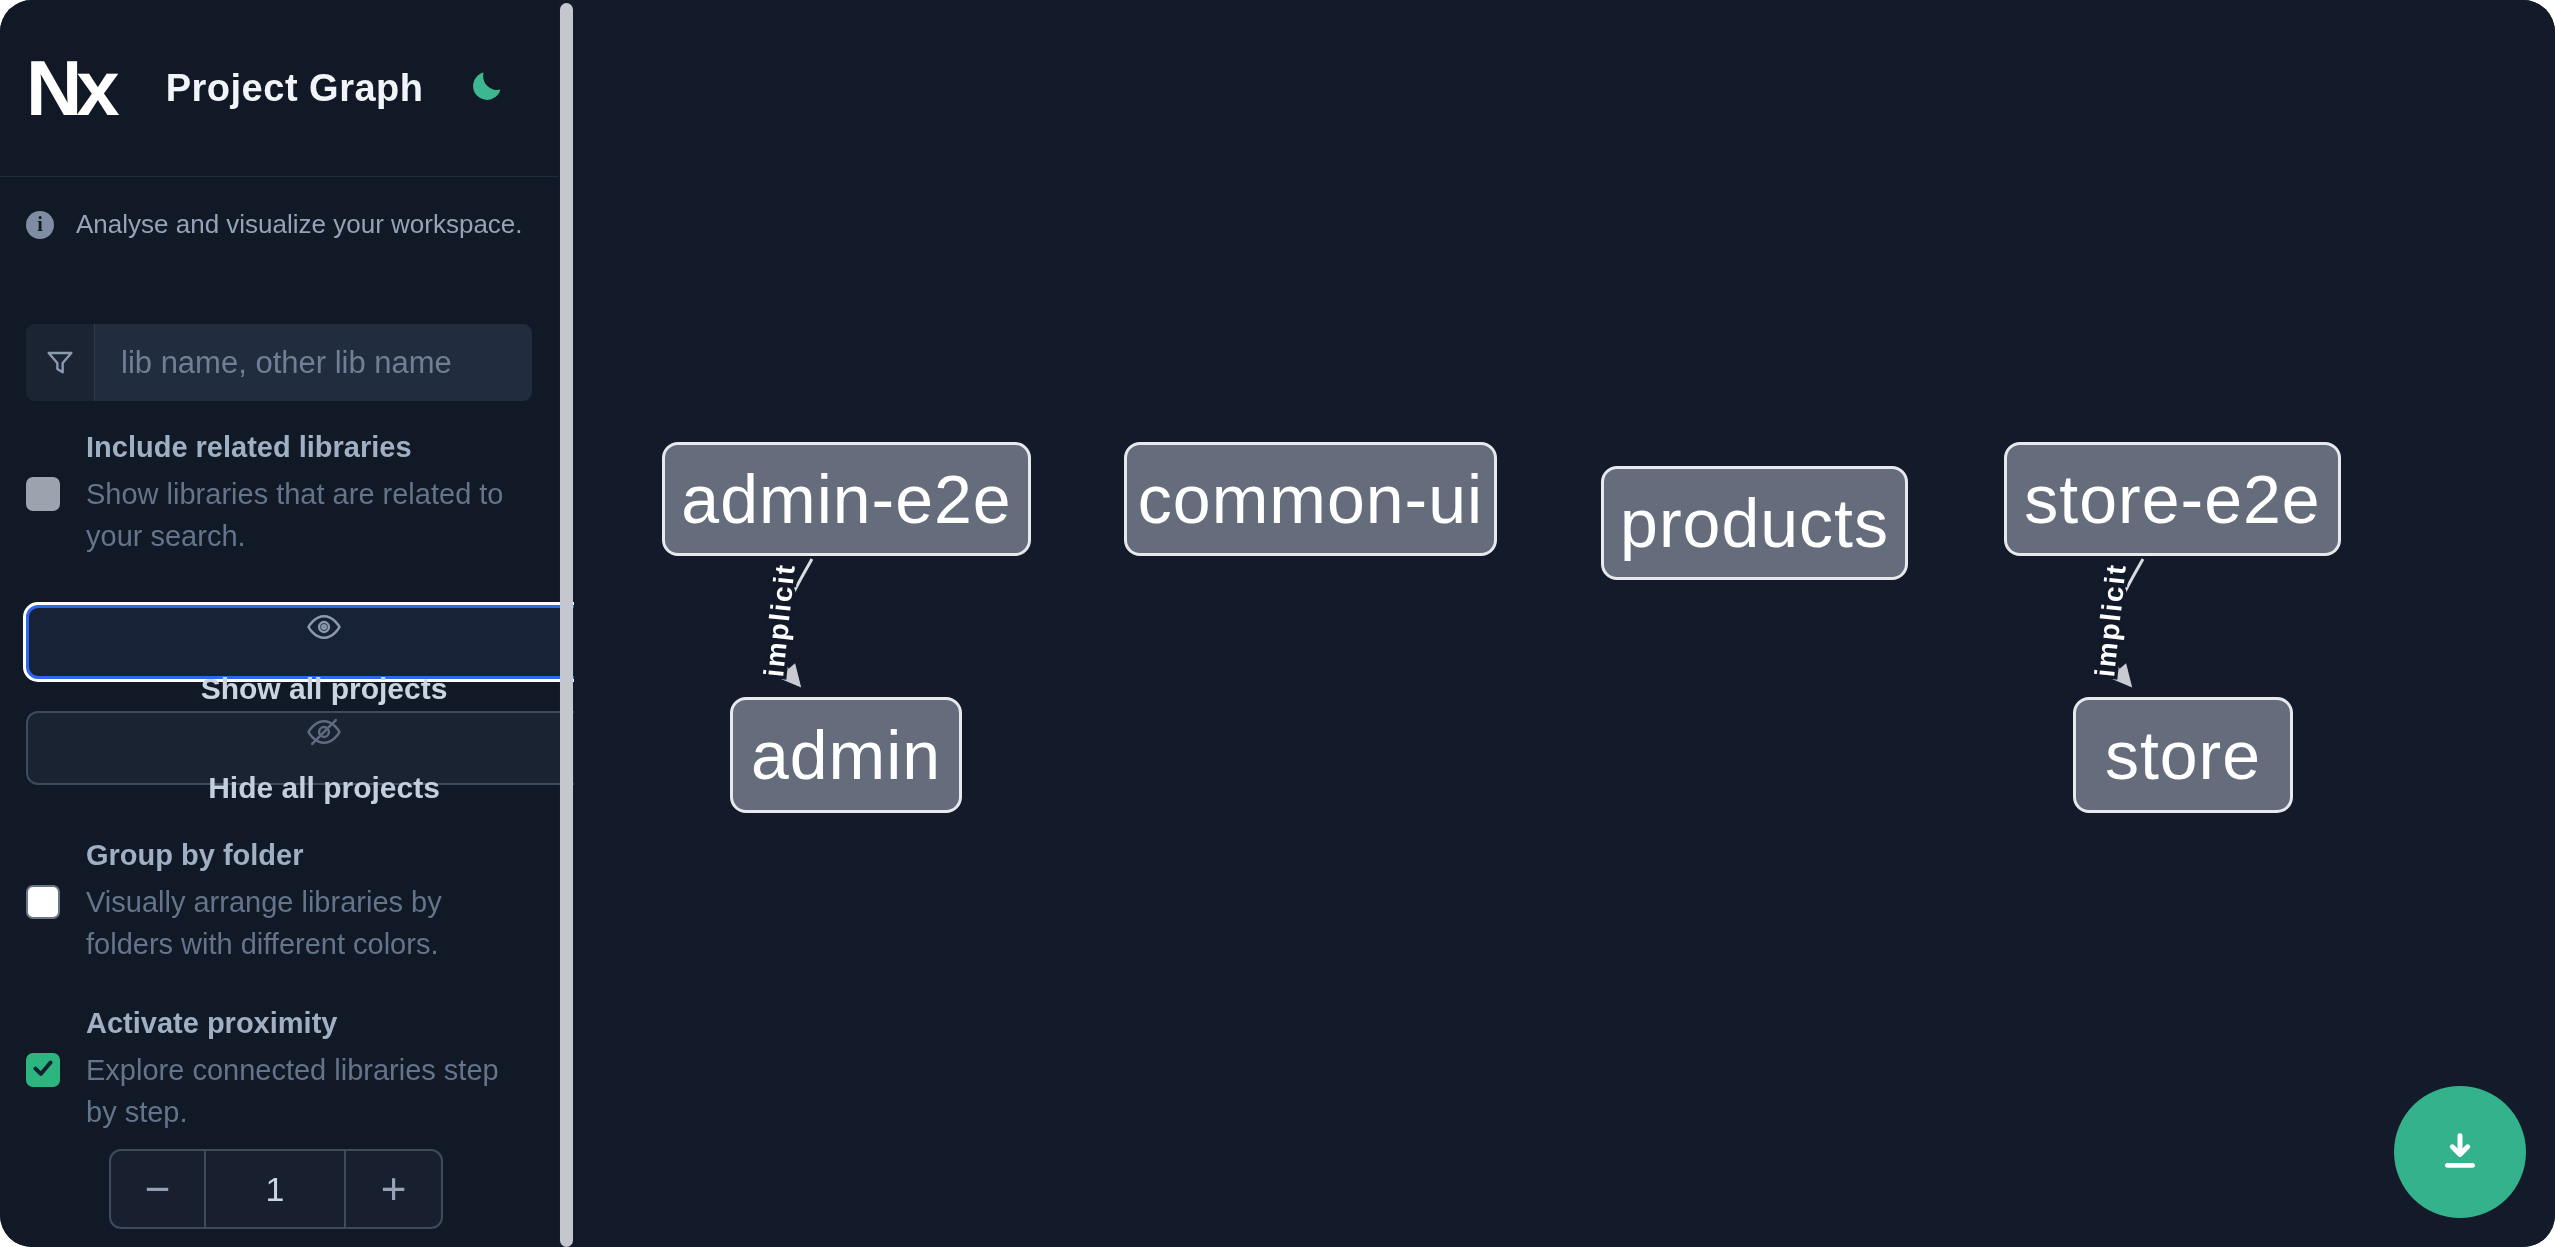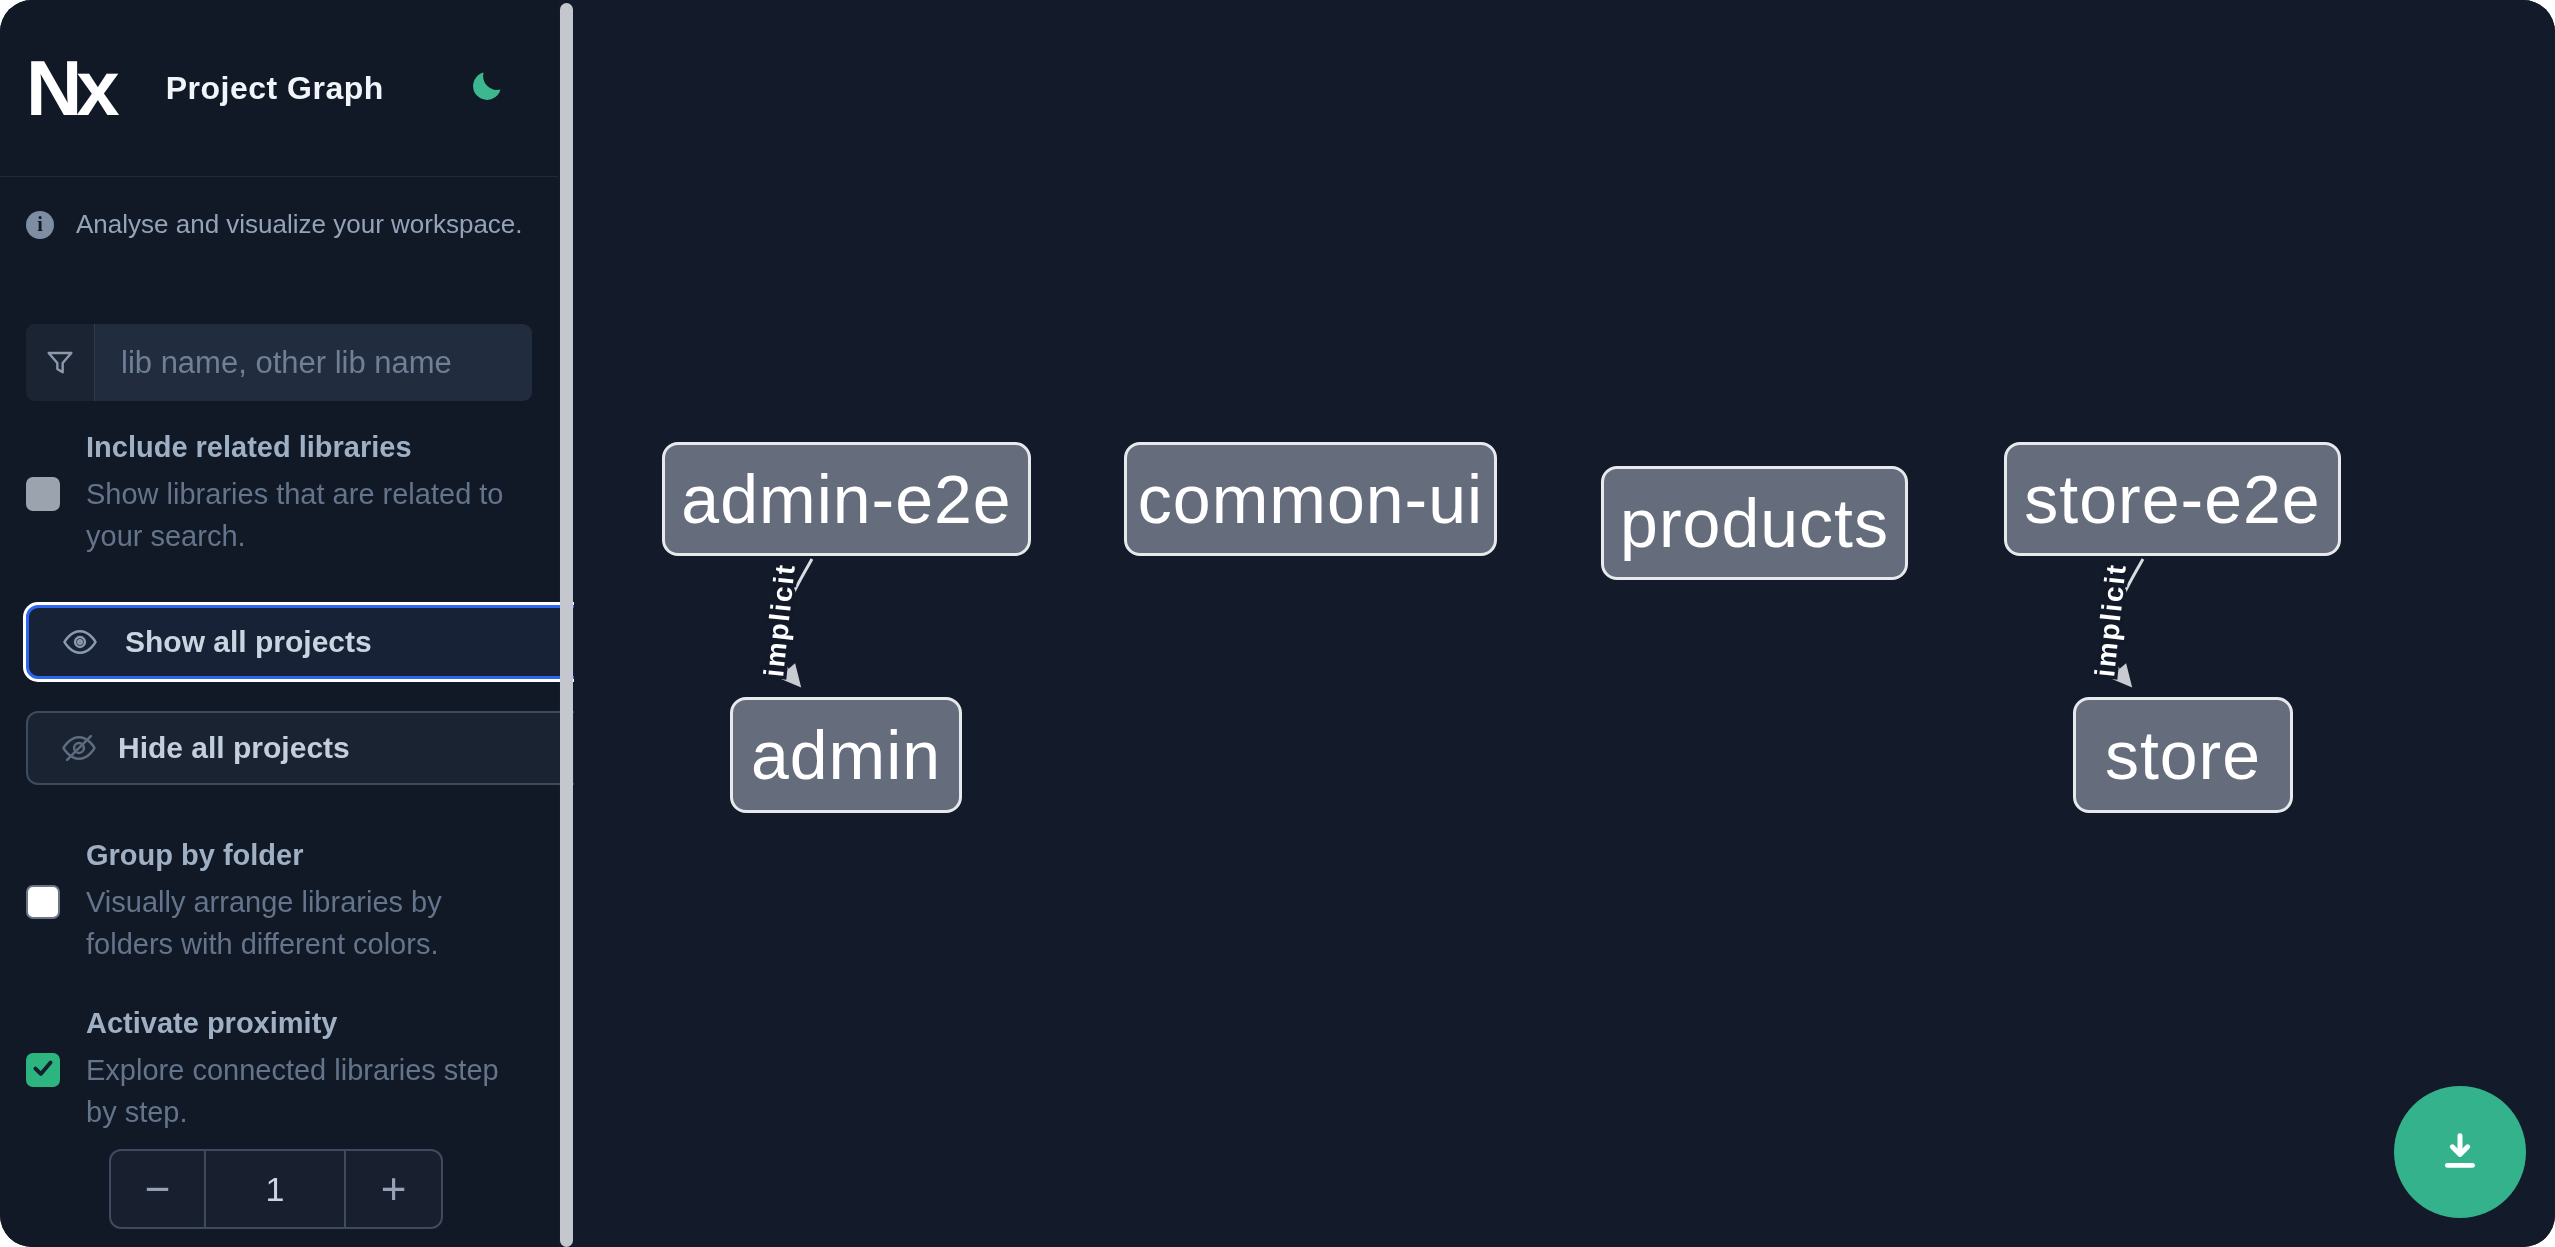--- a/index.html
+++ b/index.html
@@ -5,42 +5,42 @@
   html,body{margin:0;padding:0;}
   body{width:2555px;height:1247px;overflow:hidden;font-family:"Liberation Sans",sans-serif;}
   .app{position:relative;width:2555px;height:1247px;background:#131a29;overflow:hidden;border-radius:32px;}
 
   
   .sidebar{position:absolute;left:0;top:0;width:558px;height:1247px;background:#111826;}
   .resize-handle{position:absolute;left:560px;top:3px;width:13px;height:1244px;border-radius:8px;background:#c4c7cd;}
 
   .sb-header{height:177px;border-bottom:1px solid #1f2a3c;display:flex;align-items:center;padding:0 26px;box-sizing:border-box;}
   .nx-logo{font-size:78px;font-weight:800;color:#ffffff;letter-spacing:-6px;line-height:1;}
-  .sb-title{margin-left:52px;font-size:32px;font-weight:700;color:#f1f5f9;letter-spacing:.5px;}
+  .sb-title{margin-left:52px;font-size:38px;font-weight:700;color:#f1f5f9;letter-spacing:.5px;}
   .theme-btn{margin-left:auto;margin-right:26px;background:none;border:none;padding:0;cursor:pointer;width:40px;height:40px;display:grid;place-items:center;}
 
   .intro-row{margin:32px 26px 0;display:flex;align-items:center;gap:22px;}
   .info-icon{width:28px;height:28px;border-radius:50%;background:#7e8da1;color:#111826;font-size:20px;font-weight:800;display:grid;place-items:center;flex:none;font-family:"Liberation Serif",serif;}
   .intro-text{font-size:26px;color:#94a3b8;}
 
   .search-box{margin:84px 26px 0;height:77px;display:flex;align-items:stretch;background:#212c3e;border-radius:9px;overflow:hidden;}
   .search-icon-cell{width:68px;background:#1a2432;border-right:1px solid #2f3a4d;display:grid;place-items:center;flex:none;}
   .search-input{flex:1;background:transparent;border:none;outline:none;font-size:31px;color:#cbd5e1;padding:0 26px;font-family:"Liberation Sans",sans-serif;}
   .search-input::placeholder{color:#6e7f96;}
 
   .cb-row{margin:26px 26px 0;display:flex;gap:26px;align-items:center;}
   .cb{width:34px;height:34px;border-radius:7px;flex:none;margin-top:4px;box-sizing:border-box;cursor:pointer;}
   .cb-gray{background:#9ba3ae;}
   .cb-white{background:#ffffff;border:2px solid #6b7687;}
   .cb-green{background:#2cb57f;display:grid;place-items:center;}
   .cb-label{font-size:29px;font-weight:700;color:#9fafc4;line-height:40px;}
   .cb-desc{font-size:29px;color:#64748b;line-height:42px;margin-top:6px;max-width:470px;}
   .cb-desc.narrow{max-width:450px;}
 
-  .btn{width:596px;height:74px;margin:0 0 0 26px;border-radius:12px;display:flex;align-items:center;gap:26px;padding:0 32px;font-size:30px;font-weight:700;color:#cbd5e1;background:#1a2332;box-sizing:border-box;border:2px solid #3e4a5e;cursor:pointer;font-family:"Liberation Sans",sans-serif;}
+  .btn{width:596px;height:74px;margin:0 0 0 26px;border-radius:12px;display:flex;align-items:center;gap:26px;padding:0 32px;font-size:30px;font-weight:700;color:#cbd5e1;background:#1a2332;box-sizing:border-box;border:2px solid #3e4a5e;cursor:pointer;font-family:"Liberation Sans",sans-serif;flex-direction:column;}
   .btn.focused{margin-top:48px;border:3px solid #2e66f0;box-shadow:0 0 0 3px #ffffff;background:#182236;}
   .btn.secondary{margin-top:32px;color:#c3cfdd;gap:20px;}
   .btn .ic{flex:none;display:grid;place-items:center;}
 
   .stepper{display:flex;width:334px;height:80px;border:2px solid #3e4a5e;border-radius:12px;margin:16px 0 0 109px;box-sizing:border-box;background:#18202f;overflow:hidden;}
   .step-btn{background:transparent;border:none;color:#94a3b8;font-size:44px;cursor:pointer;width:95px;flex:none;display:grid;place-items:center;font-family:"Liberation Sans",sans-serif;padding:0;}
   .step-btn.minus{border-right:2px solid #3e4a5e;}
   .step-btn.plus{border-left:2px solid #3e4a5e;width:97px;}
   .step-value{flex:1;display:grid;place-items:center;font-size:34px;color:#cbd5e1;}
 

